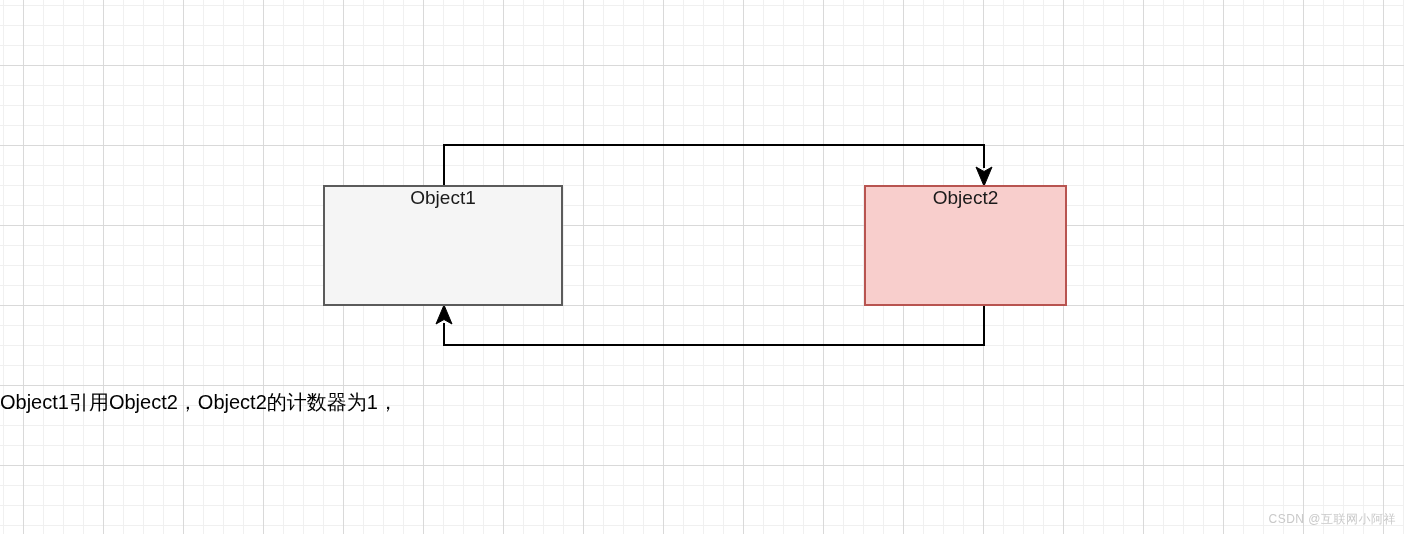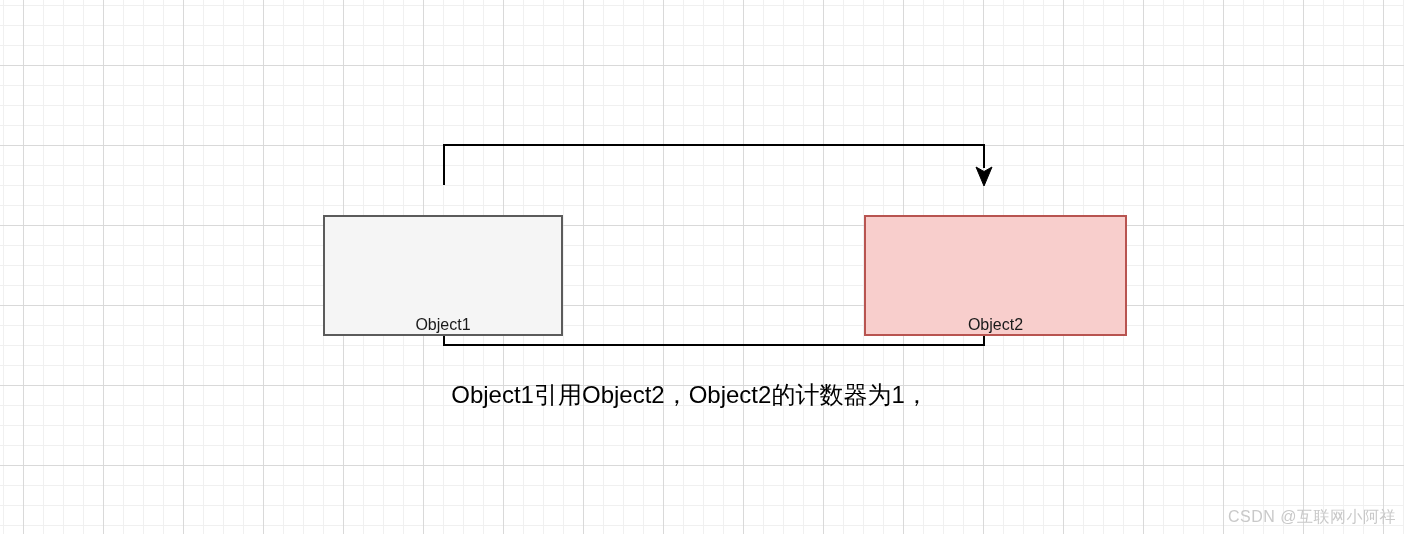--- a/index.html
+++ b/index.html
@@ -30,54 +30,52 @@
     stroke-linejoin: miter;
   }
   .connectors polygon {
     fill: #000000;
     stroke: #000000;
     stroke-width: 1px;
   }
   .node {
     position: absolute;
     display: flex;
-    align-items: flex-end;
+    align-items: flex-start;
     justify-content: center;
-    font-size: 16px;
+    font-size: 19px;
     color: #1a1a1a;
     box-sizing: border-box;
-    margin-top: 30px;
   }
   .node-object1 {
     left: 323px; top: 185px;
     width: 240px; height: 121px;
     background: #f5f5f5;
     border: 2px solid #5b5b5b;
   }
   .node-object2 {
     left: 864px; top: 185px;
-    width: 263px; height: 121px;
+    width: 203px; height: 121px;
     background: #f8cecc;
     border: 2px solid #b85450;
   }
   .caption {
     position: absolute;
     left: 0;
-    top: 380px;
+    top: 388px;
     width: 1380px;
-    text-align: center;
-    font-size: 24px;
+    font-size: 20px;
     line-height: 29px;
     color: #000000;
   }
   .watermark {
     position: absolute;
     right: 8px;
     bottom: 6px;
-    font-size: 16px;
+    font-size: 12px;
     color: #c9c9c9;
     letter-spacing: 0.5px;
   }
 </style>
 </head>
 <body>
 
 <div class="canvas">
 
   <svg class="connectors" width="1404" height="534" viewBox="0 0 1404 534">

